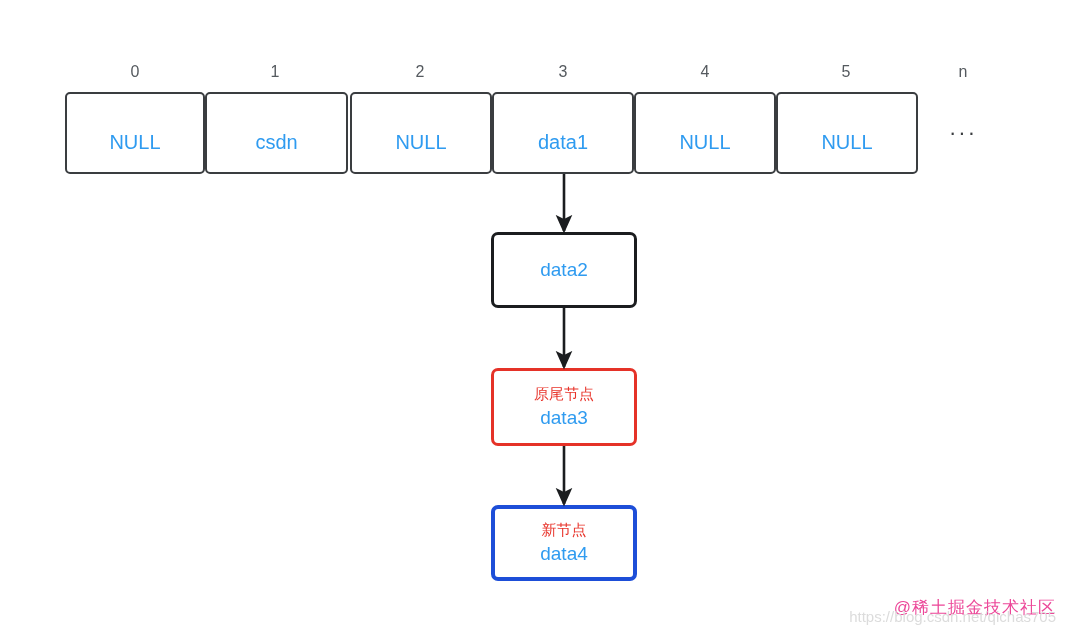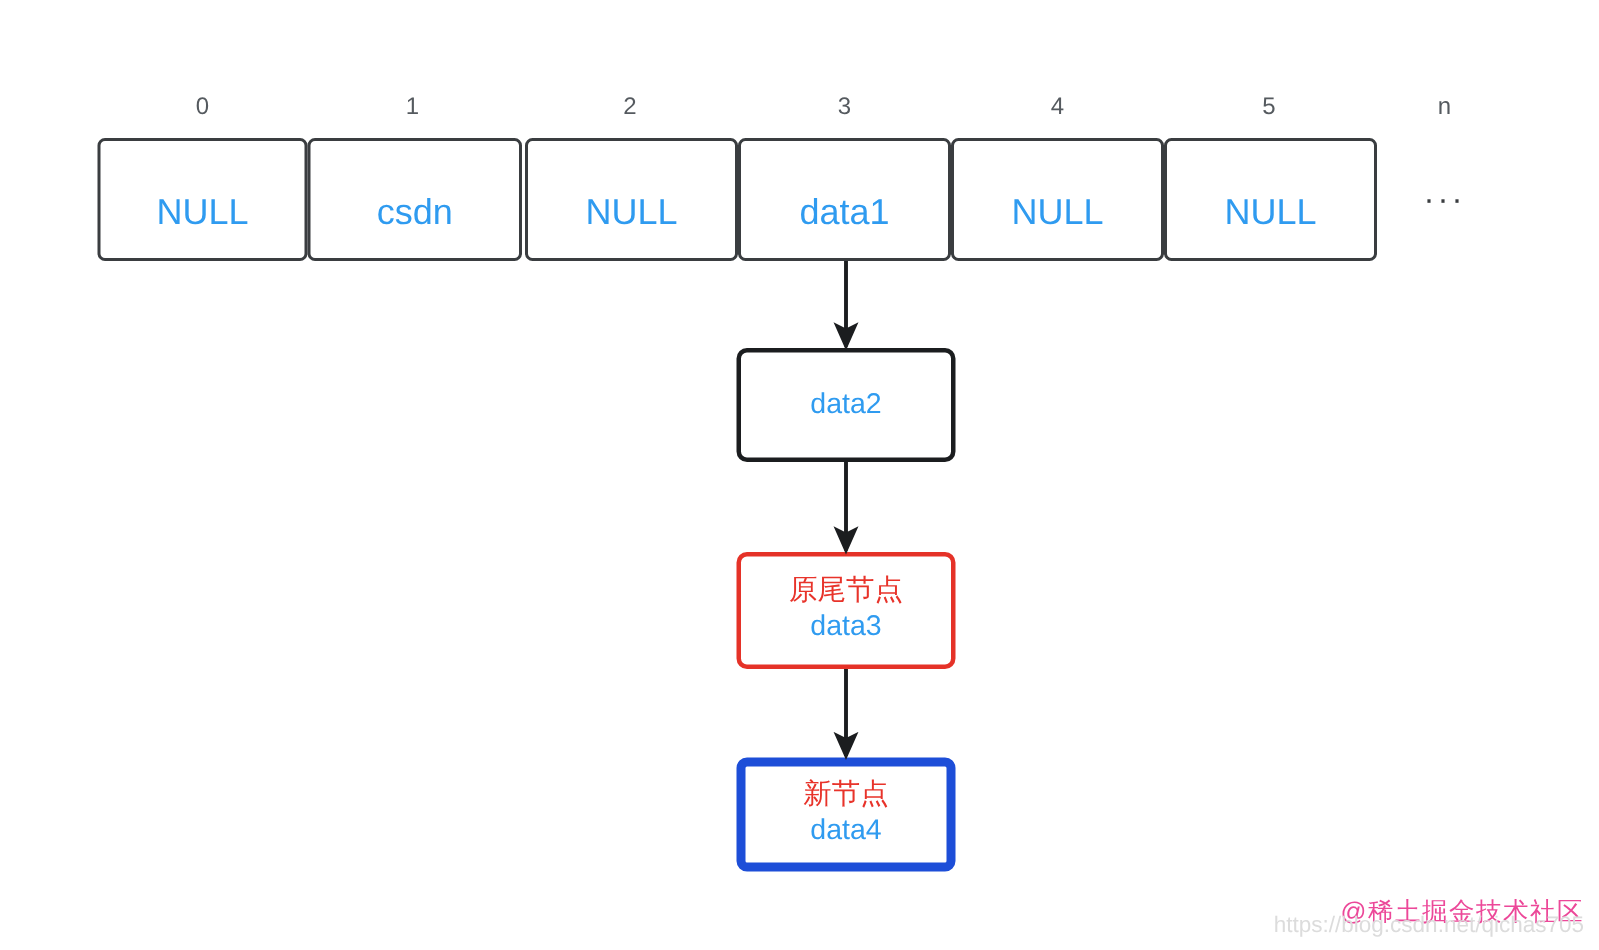--- a/index.html
+++ b/index.html
@@ -42,21 +42,21 @@
     box-sizing: border-box;
     border: 2px solid #3a3d40;
     border-radius: 5px;
     background: #ffffff;
     display: flex;
     align-items: center;
     justify-content: center;
   }
   .array-cell .cell-text {
     color: #2f9bf0;
-    font-size: 24px;
+    font-size: 20px;
     line-height: 24px;
     margin-top: 18px;
   }
 
   .array-ellipsis {
     position: absolute;
     top: 92px;
     height: 82px;
     width: 46px;
     left: 940px;
@@ -77,28 +77,28 @@
     border-radius: 7px;
     display: flex;
     flex-direction: column;
     align-items: center;
     justify-content: center;
   }
   .node.black-node {
     border: 3px solid #1b1d1f;
   }
   .node.dark-node {
-    border: 6px solid #1d4ed8;
+    border: 4px solid #1d4ed8;
   }
   .node.red-node {
     border: 3px solid #e53228;
   }
   .node .node-tag {
     color: #e8332a;
-    font-size: 19px;
+    font-size: 15px;
     line-height: 20px;
     margin-bottom: 1px;
   }
   .node .node-text {
     color: #2f9bf0;
     font-size: 19px;
     line-height: 26px;
   }
 
   

